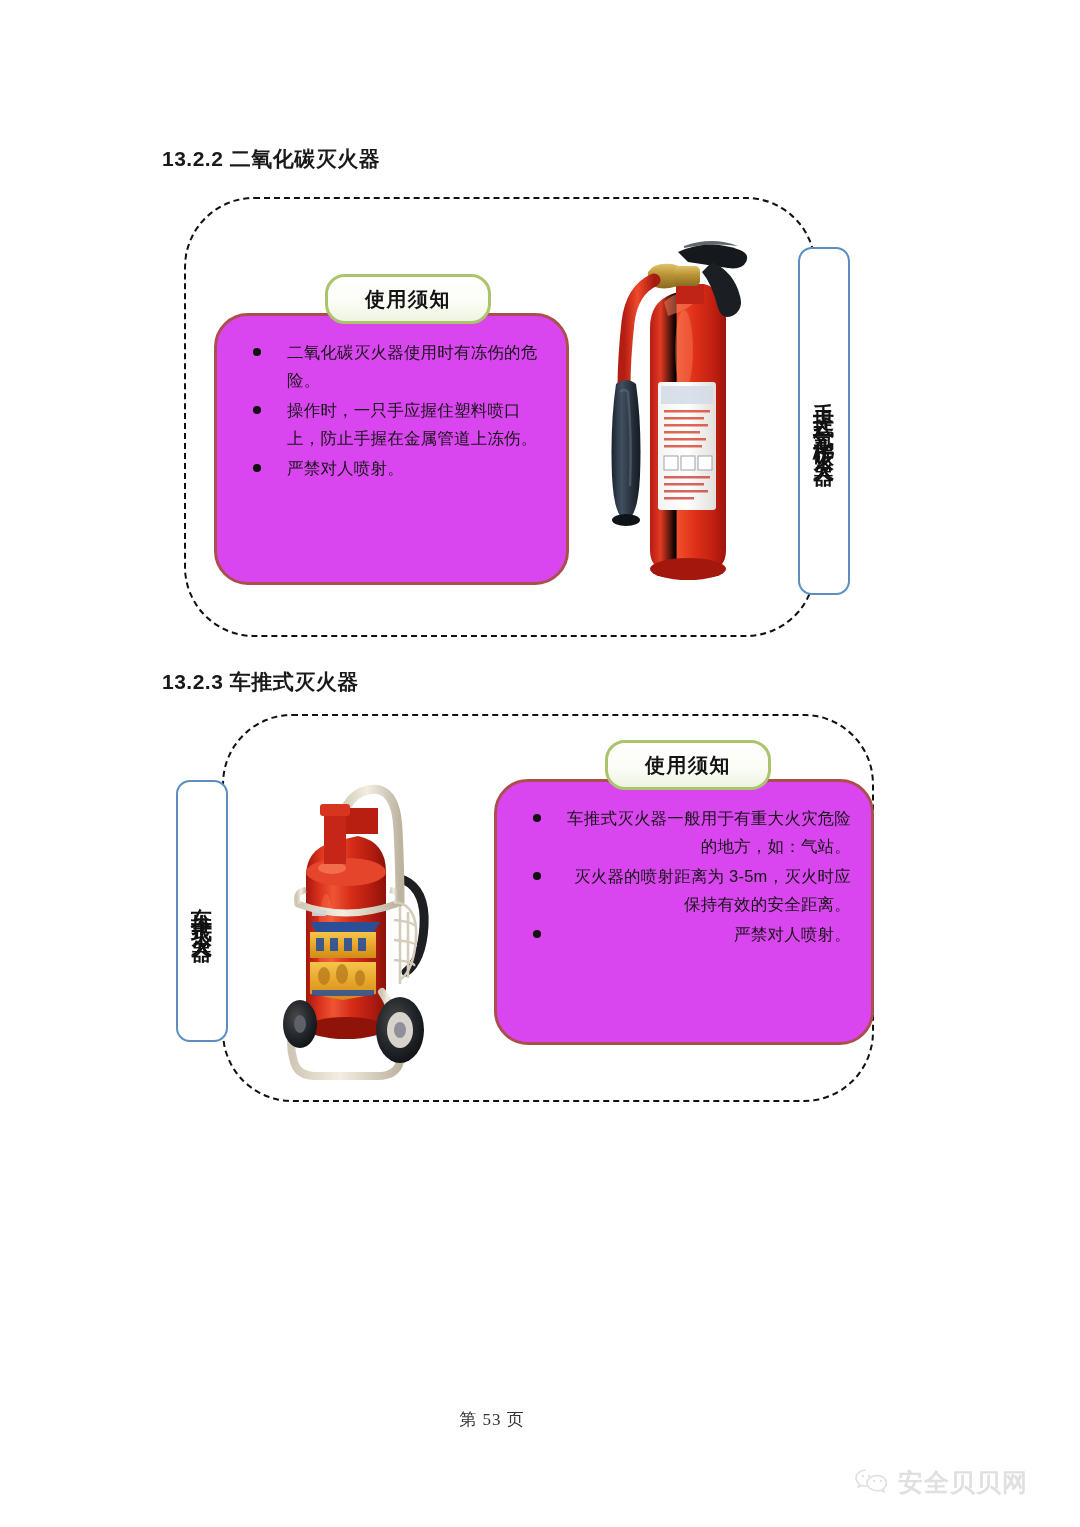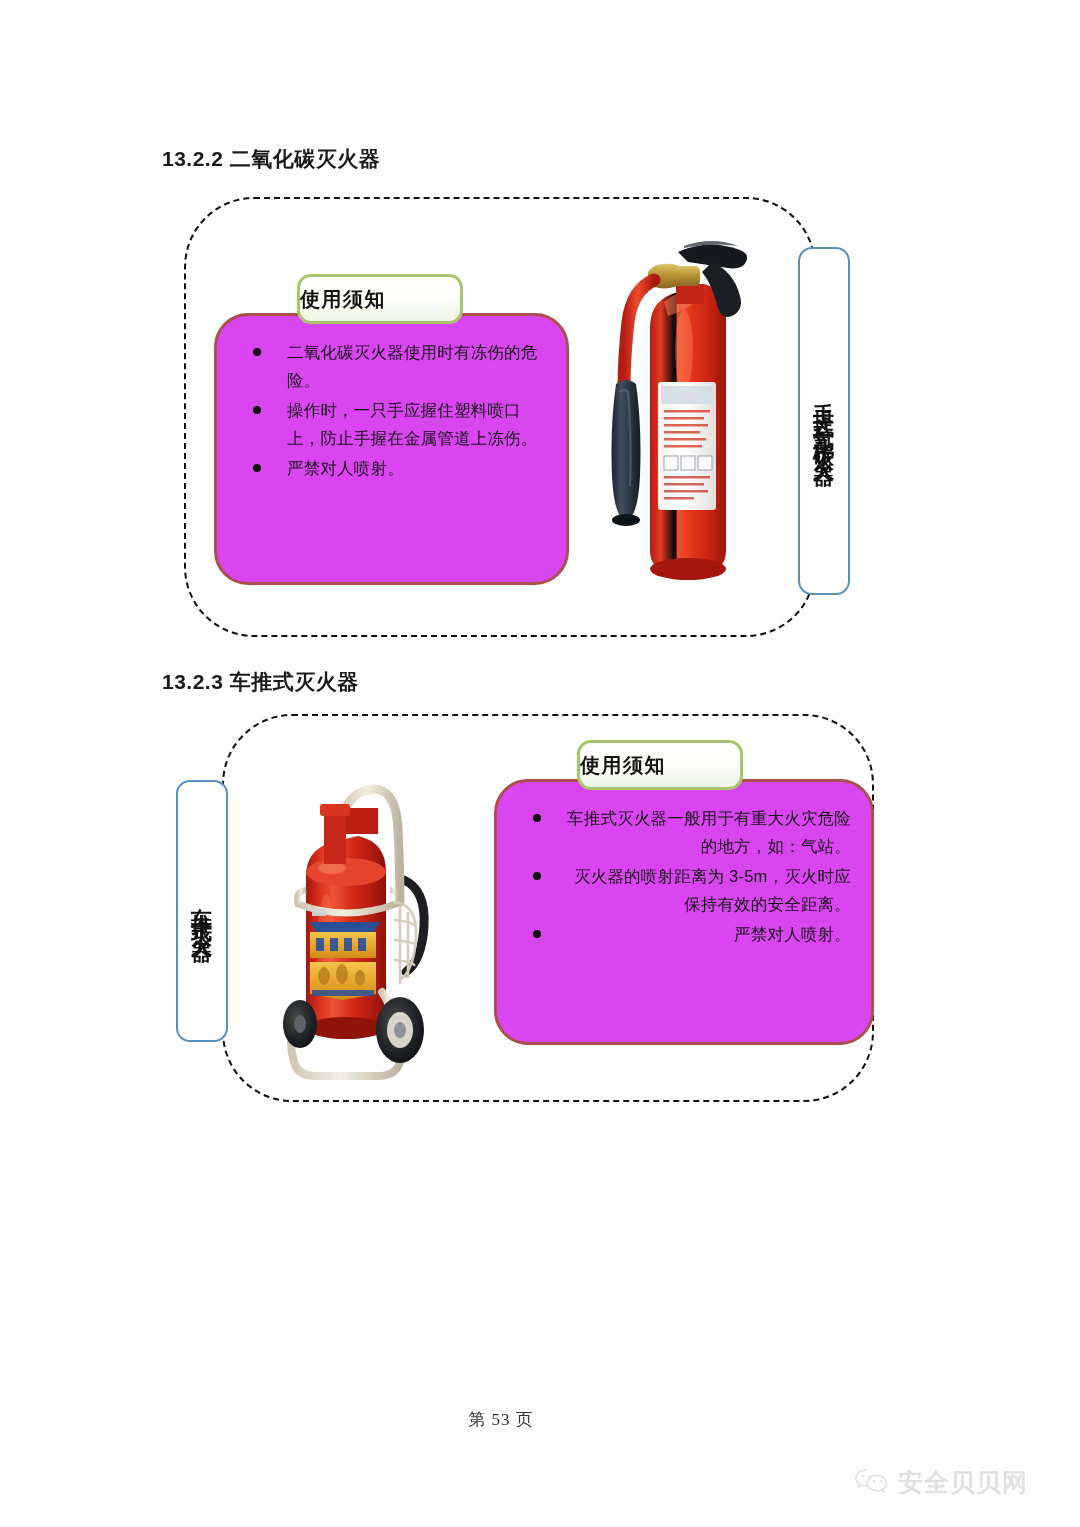--- a/index.html
+++ b/index.html
@@ -61,26 +61,27 @@
     line-height: 1;
     color: #111111;
   }
   #vlabel-co2  { left: 798px; top: 247px; width: 52px; height: 348px; }
   #vlabel-cart { left: 176px; top: 780px; width: 52px; height: 262px; }
 
   
   .notice-tab {
     position: absolute;
     border: 3px solid #a9c46b;
-    border-radius: 14px;
+    border-radius: 20px;
     background: linear-gradient(to bottom, #ffffff 0%, #fbfdf6 55%, #eef4e2 100%);
     display: flex;
     align-items: center;
-    justify-content: flex-start;
+    justify-content: center;
     z-index: 4;
+    margin-left: 28px;
   }
   .notice-tab-text {
     font-size: 20px;
     font-weight: bold;
     letter-spacing: 1.5px;
     color: #141414;
   }
   #tab-co2  { left: 297px; top: 274px; width: 166px; height: 50px; }
   #tab-cart { left: 577px; top: 740px; width: 166px; height: 50px; }
 
@@ -120,21 +121,21 @@
   }
 
   
   .device { position: absolute; z-index: 2; }
   #device-co2  { left: 592px; top: 232px;  width: 200px; height: 372px; }
   #device-cart { left: 254px; top: 752px;  width: 206px; height: 340px; }
 
   
   #page-footer {
     position: absolute;
-    left: 13px;
+    left: 4px;
     top: 1408px;
     width: 976px;
     text-align: center;
     font-family: "Liberation Serif", "DejaVu Serif", serif;
     font-size: 17px;
     color: #333333;
     letter-spacing: 1px;
   }
 
   

